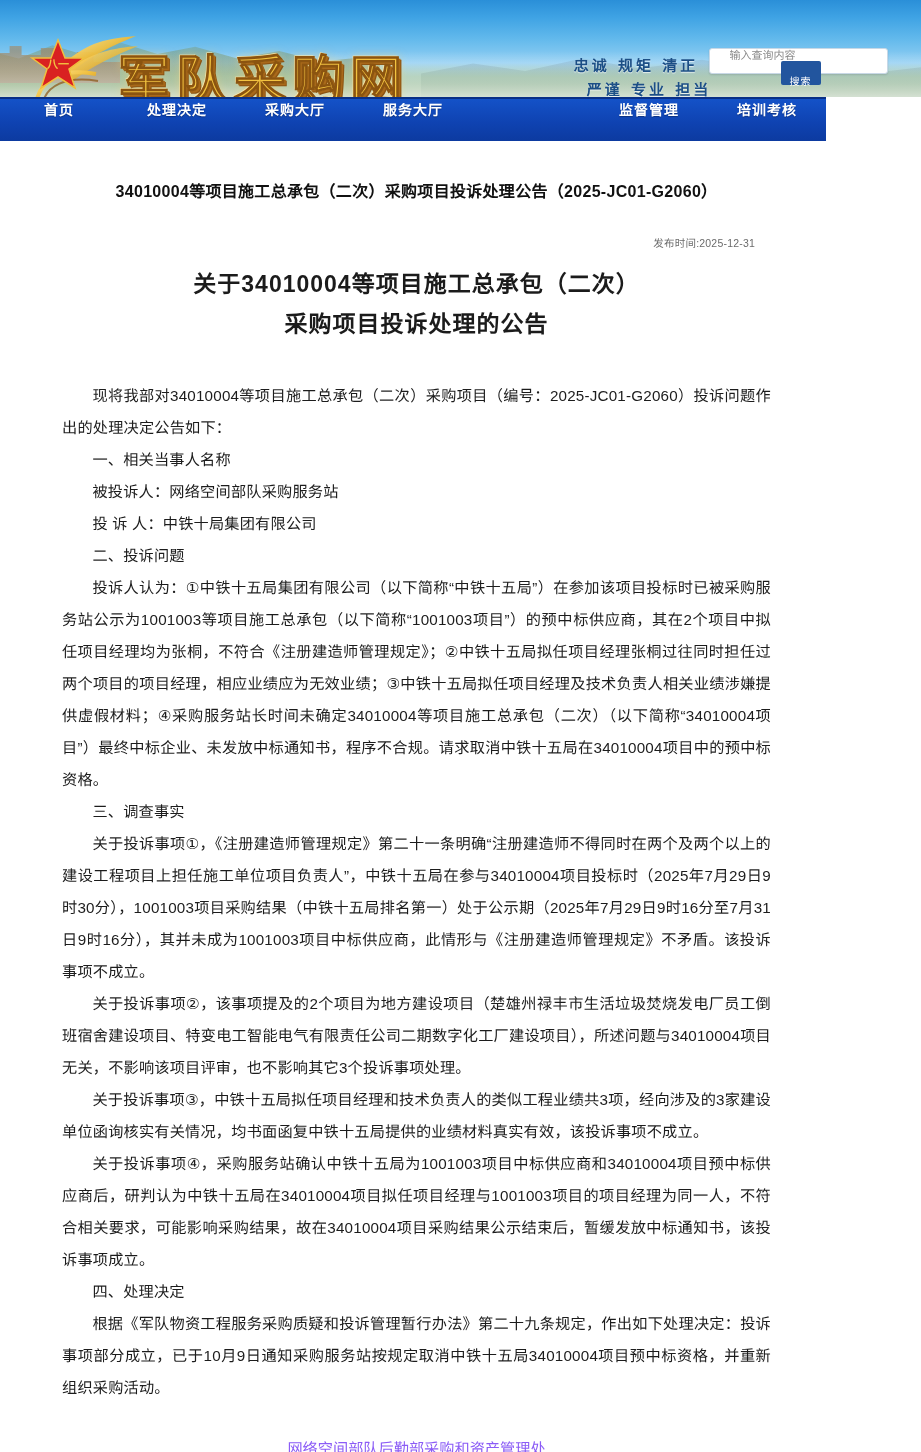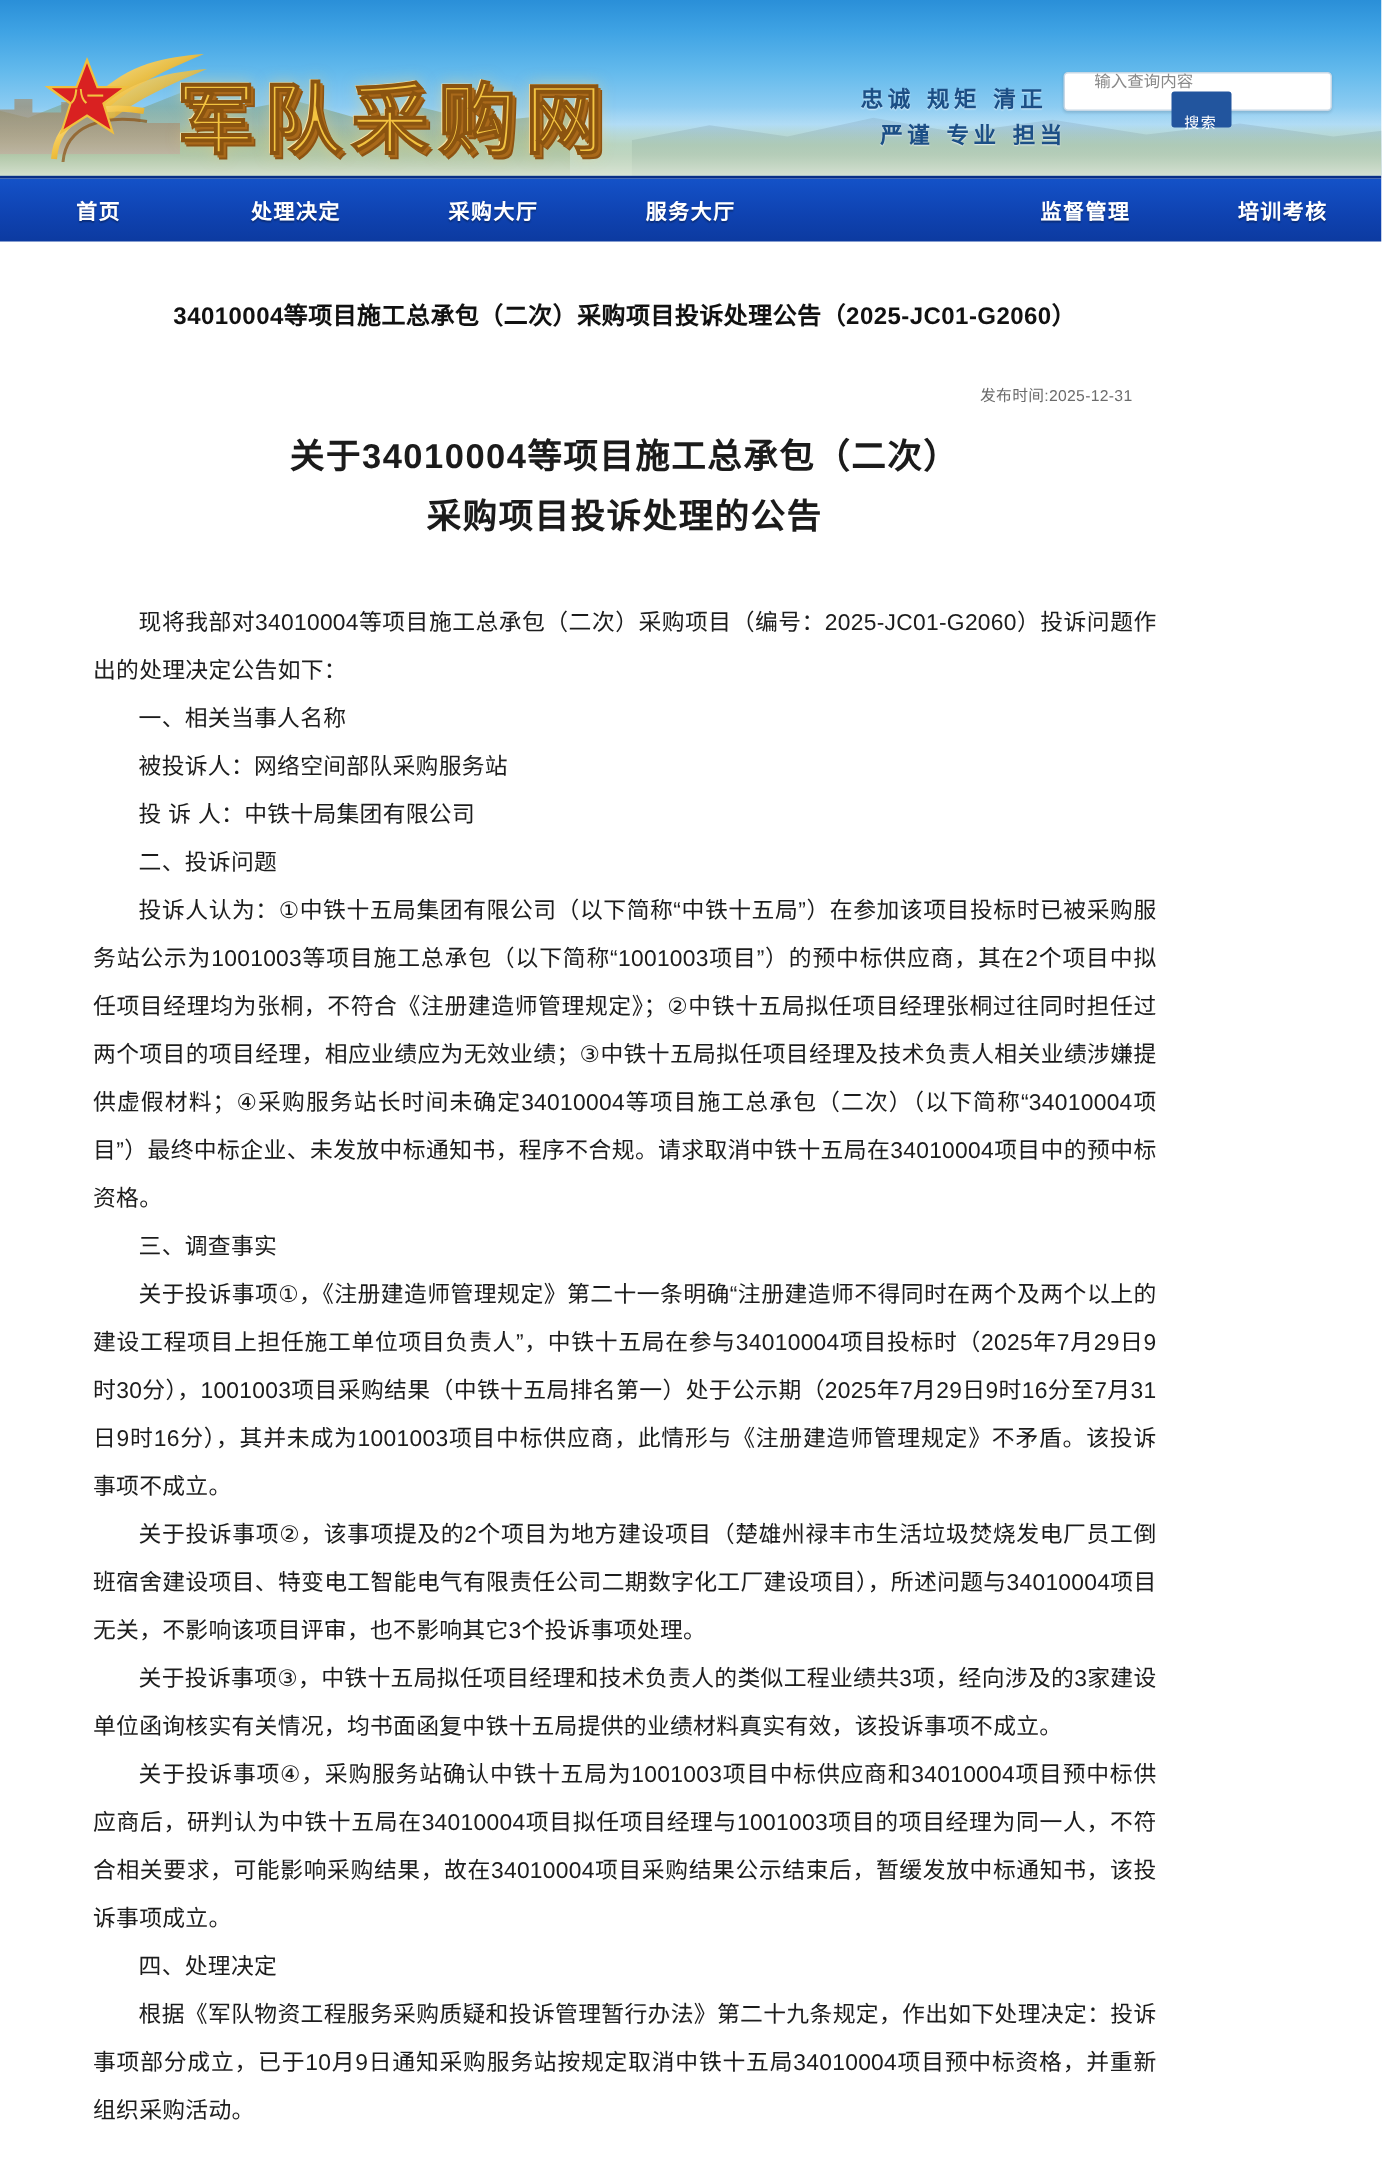--- a/index.html
+++ b/index.html
@@ -7,21 +7,21 @@
   html, body {
     width:921px; height:1452px;
     background:#ffffff;
     font-family:"Liberation Sans","DejaVu Sans",sans-serif;
     overflow:hidden;
   }
 
   
   .banner {
     position:relative;
-    width:921px; height:117px;
+    width:921px; height:97px;
     overflow:hidden;
     background:linear-gradient(180deg,#2a8fd8 0%,#3fa3e4 18%,#62b9ec 40%,#8ecdf2 62%,#b4ddf4 80%,#cfe8f6 100%);
   }
   
   .banner-mtn-a {
     position:absolute; left:-40px; bottom:0; width:420px; height:74px;
     background:linear-gradient(180deg,rgba(150,180,140,.0) 0%,rgba(120,150,110,.55) 45%,rgba(96,128,86,.85) 100%);
     clip-path:polygon(0% 100%,0% 52%,7% 38%,14% 48%,22% 30%,30% 44%,38% 26%,47% 42%,56% 32%,66% 48%,76% 38%,86% 52%,100% 44%,100% 100%);
   }
   .banner-mtn-b {
@@ -89,24 +89,24 @@
   .search-input::placeholder { color:#8a8a8a; }
   .search-btn {
     height:20px; min-width:40px; padding:12px 6px;
     background:#22559e; color:#fff; border:none; border-radius:2px;
     font-family:"Liberation Sans","DejaVu Sans",sans-serif;
     font-size:10px; cursor:pointer; letter-spacing:1px;
   }
 
   
   .nav {
-    width:921px; height:44px;
+    width:826px; height:44px;
     background:linear-gradient(180deg,#1452c8 0%,#0f43b2 55%,#0c3aa0 100%);
     border-top:2px solid #0a2f86;
-    display:flex; align-items:center;
+    display:flex; align-items:flex-start;
   }
   .nav-item {
     flex:1; text-align:center;
     color:#ffffff; font-size:14px; font-weight:bold;
     letter-spacing:1px; cursor:pointer;
     font-family:"Liberation Sans","DejaVu Sans",sans-serif;
     text-shadow:0 1px 1px rgba(0,0,0,.3);
     white-space:nowrap;
   }
   .nav-item.redacted {

